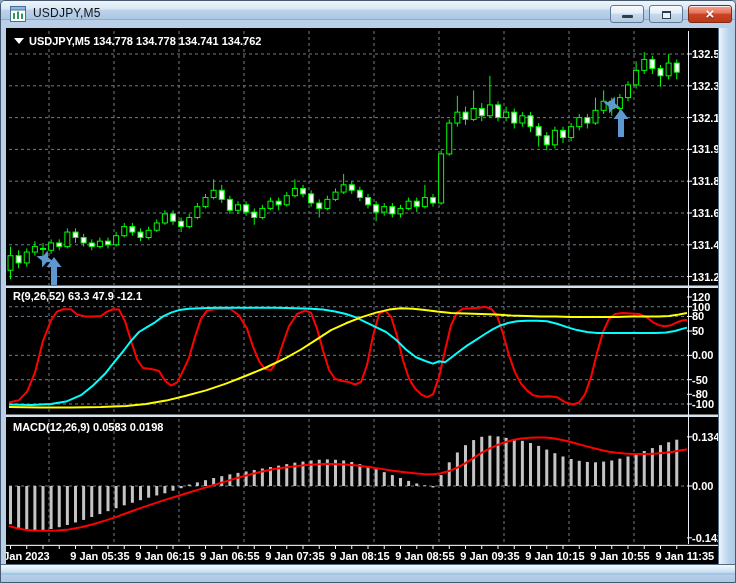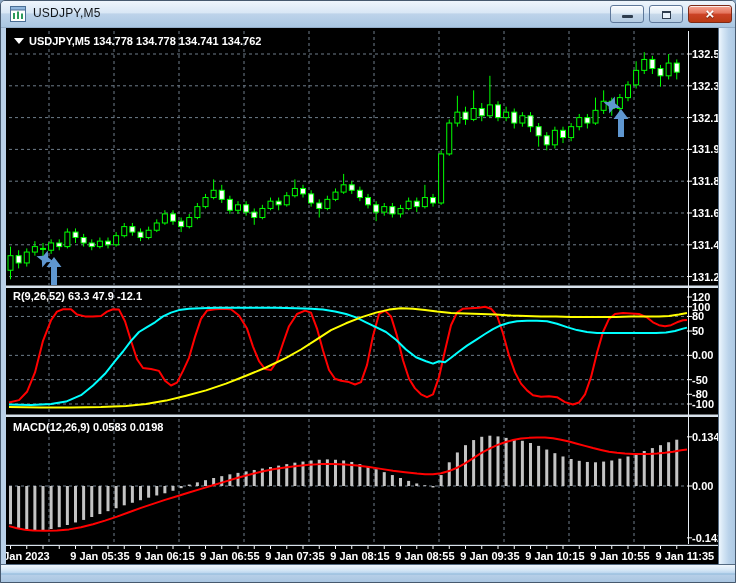--- a/index.html
+++ b/index.html
@@ -3,21 +3,21 @@
 <meta charset="utf-8">
 <style>
   html,body{margin:0;padding:0;background:#8aa5c0;}
   *{box-sizing:border-box;}
   .window{
     position:relative;width:736px;height:583px;overflow:hidden;
     background:#b9d0e8;border:1px solid #46596e;border-radius:5px 5px 0 0;
     font-family:"Liberation Sans","DejaVu Sans",sans-serif;
   }
   .titlebar{
-    position:absolute;left:0;top:0;width:100%;height:27px;
+    position:absolute;left:0;top:0;width:100%;height:19px;
     background:linear-gradient(#eef5fc 0%,#d9e7f5 45%,#bdd3ea 50%,#aac7e2 100%);
     border-bottom:1px solid #93adc8;
   }
   .app-icon{position:absolute;left:9px;top:5px;width:16px;height:16px;display:block;}
   .title-text{
     position:absolute;left:32px;top:5px;font-size:12px;color:#101418;letter-spacing:0.2px;
   }
   .win-buttons{position:absolute;right:3px;top:4px;display:flex;gap:5px;}
   .wbtn{
     width:34px;height:18px;border:1px solid #5f7florida;border:1px solid #5e7astuff;

